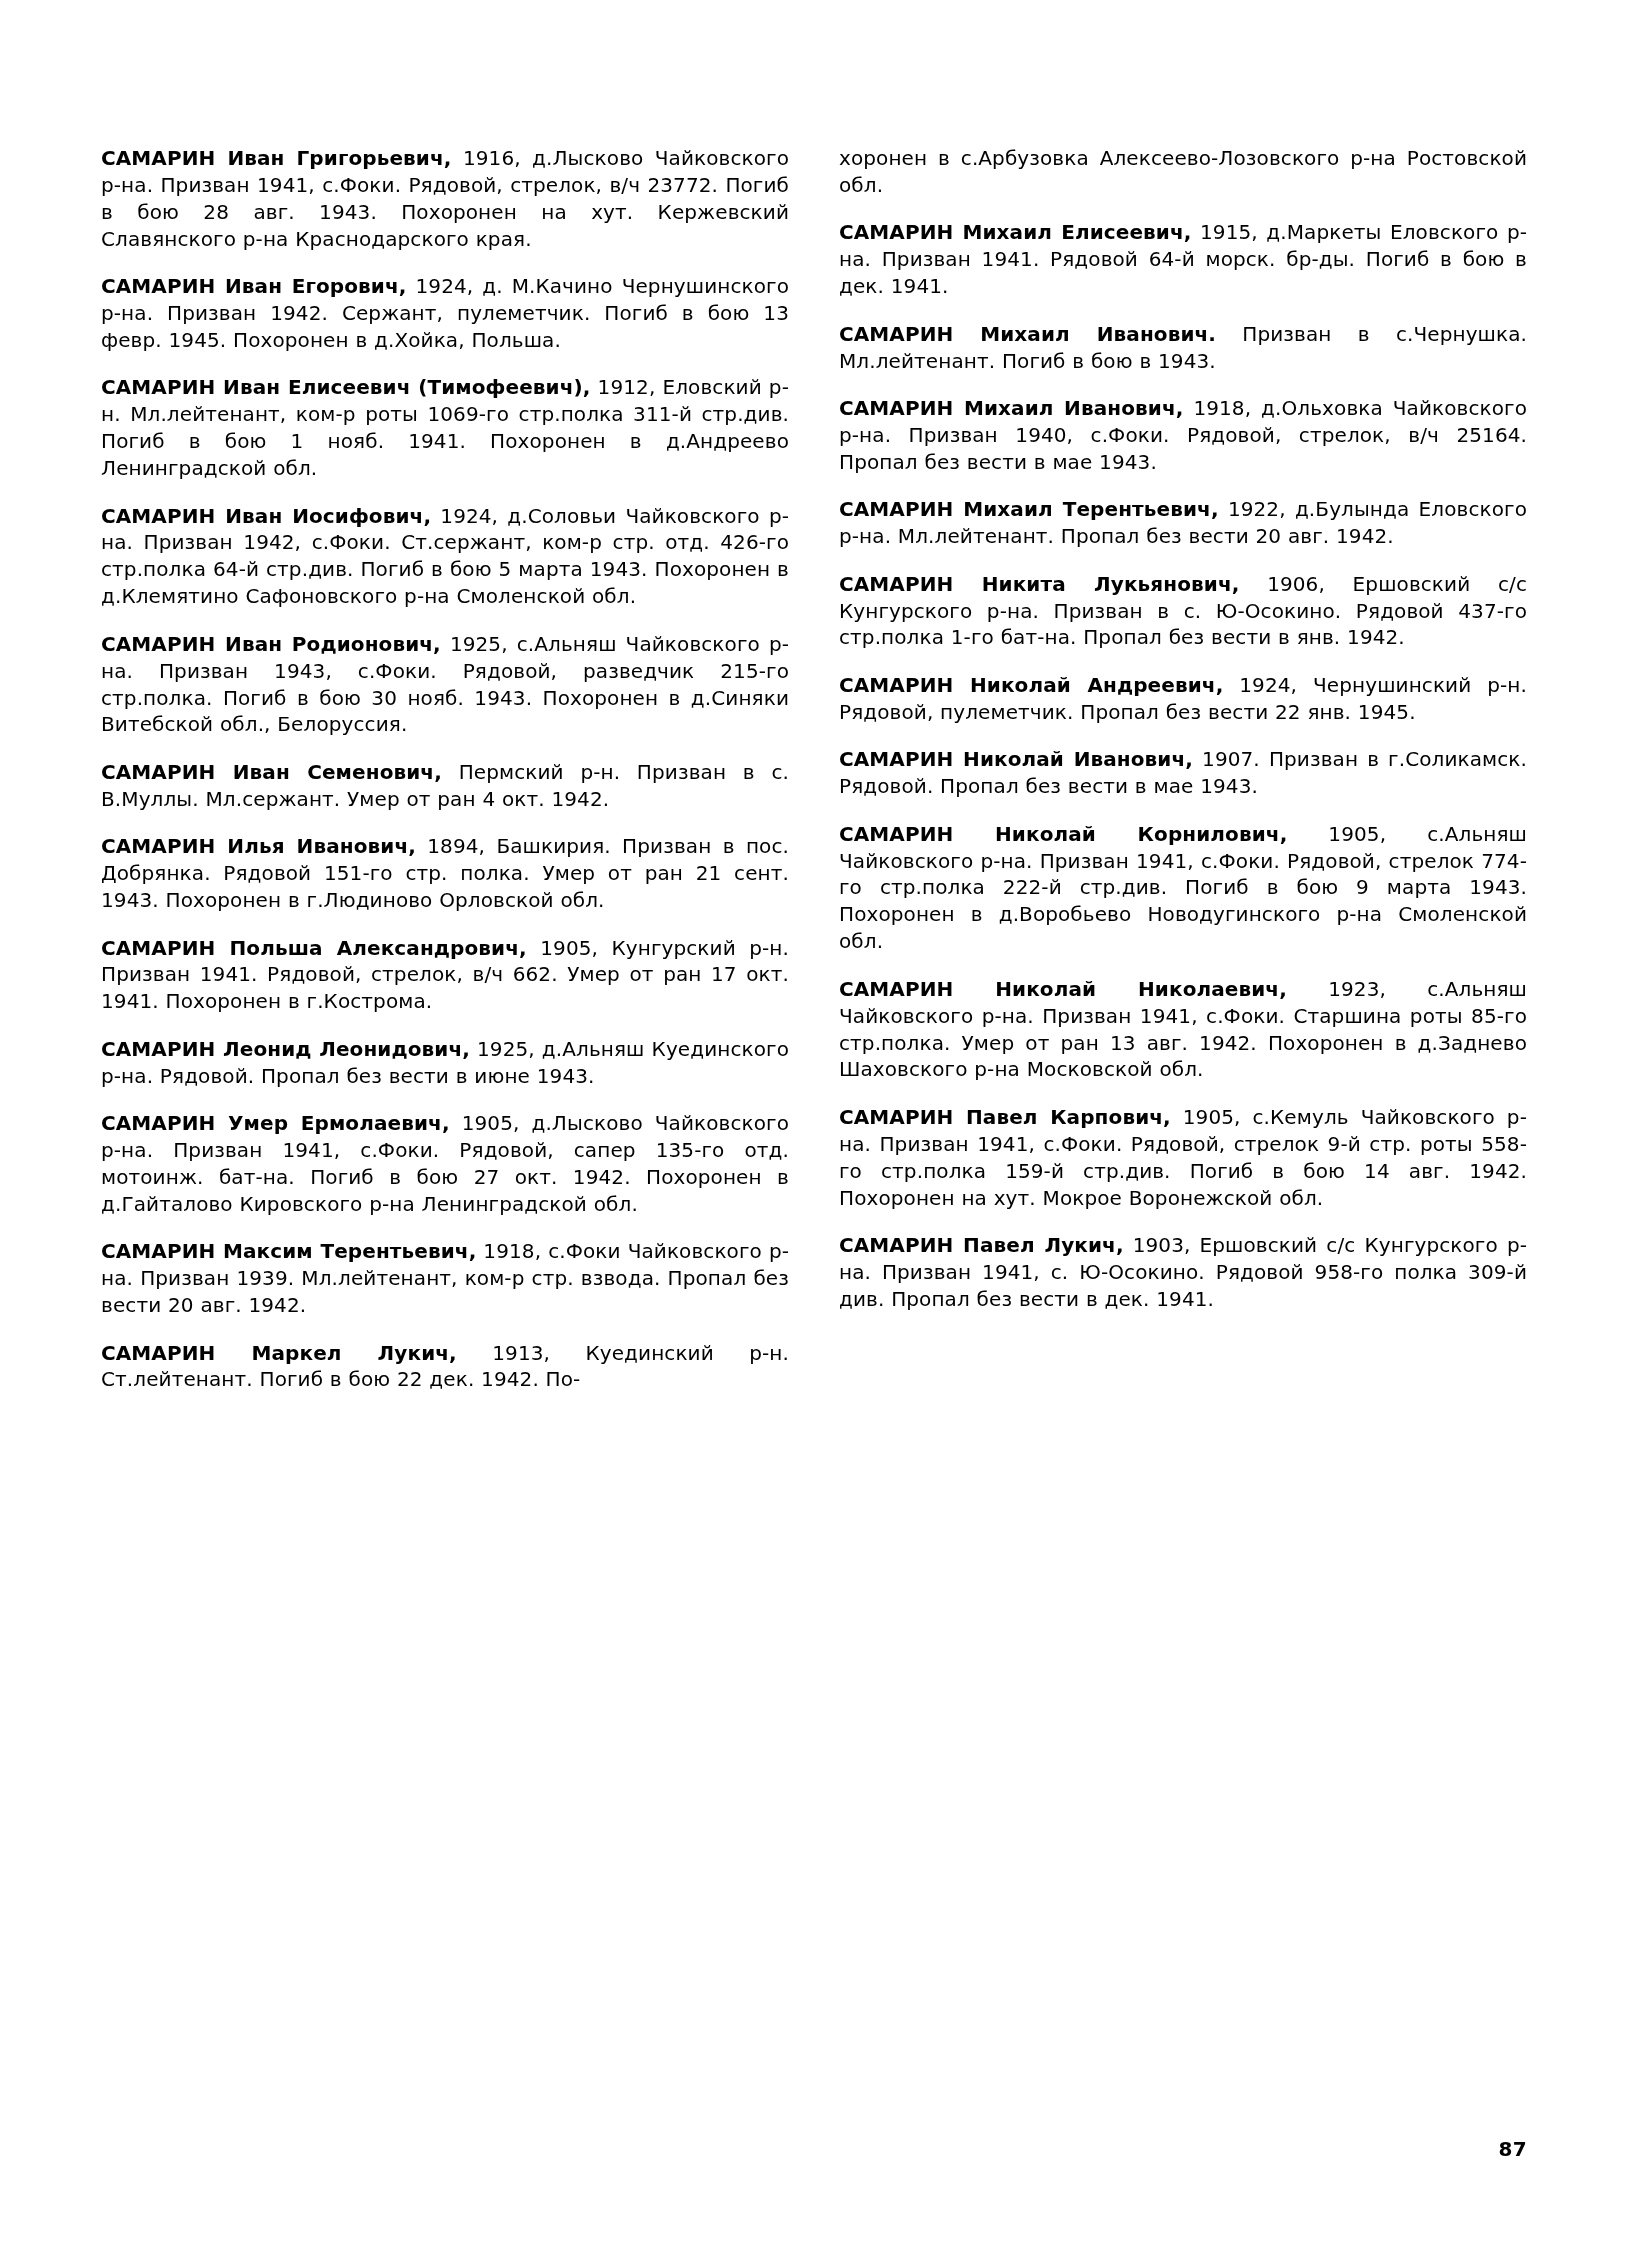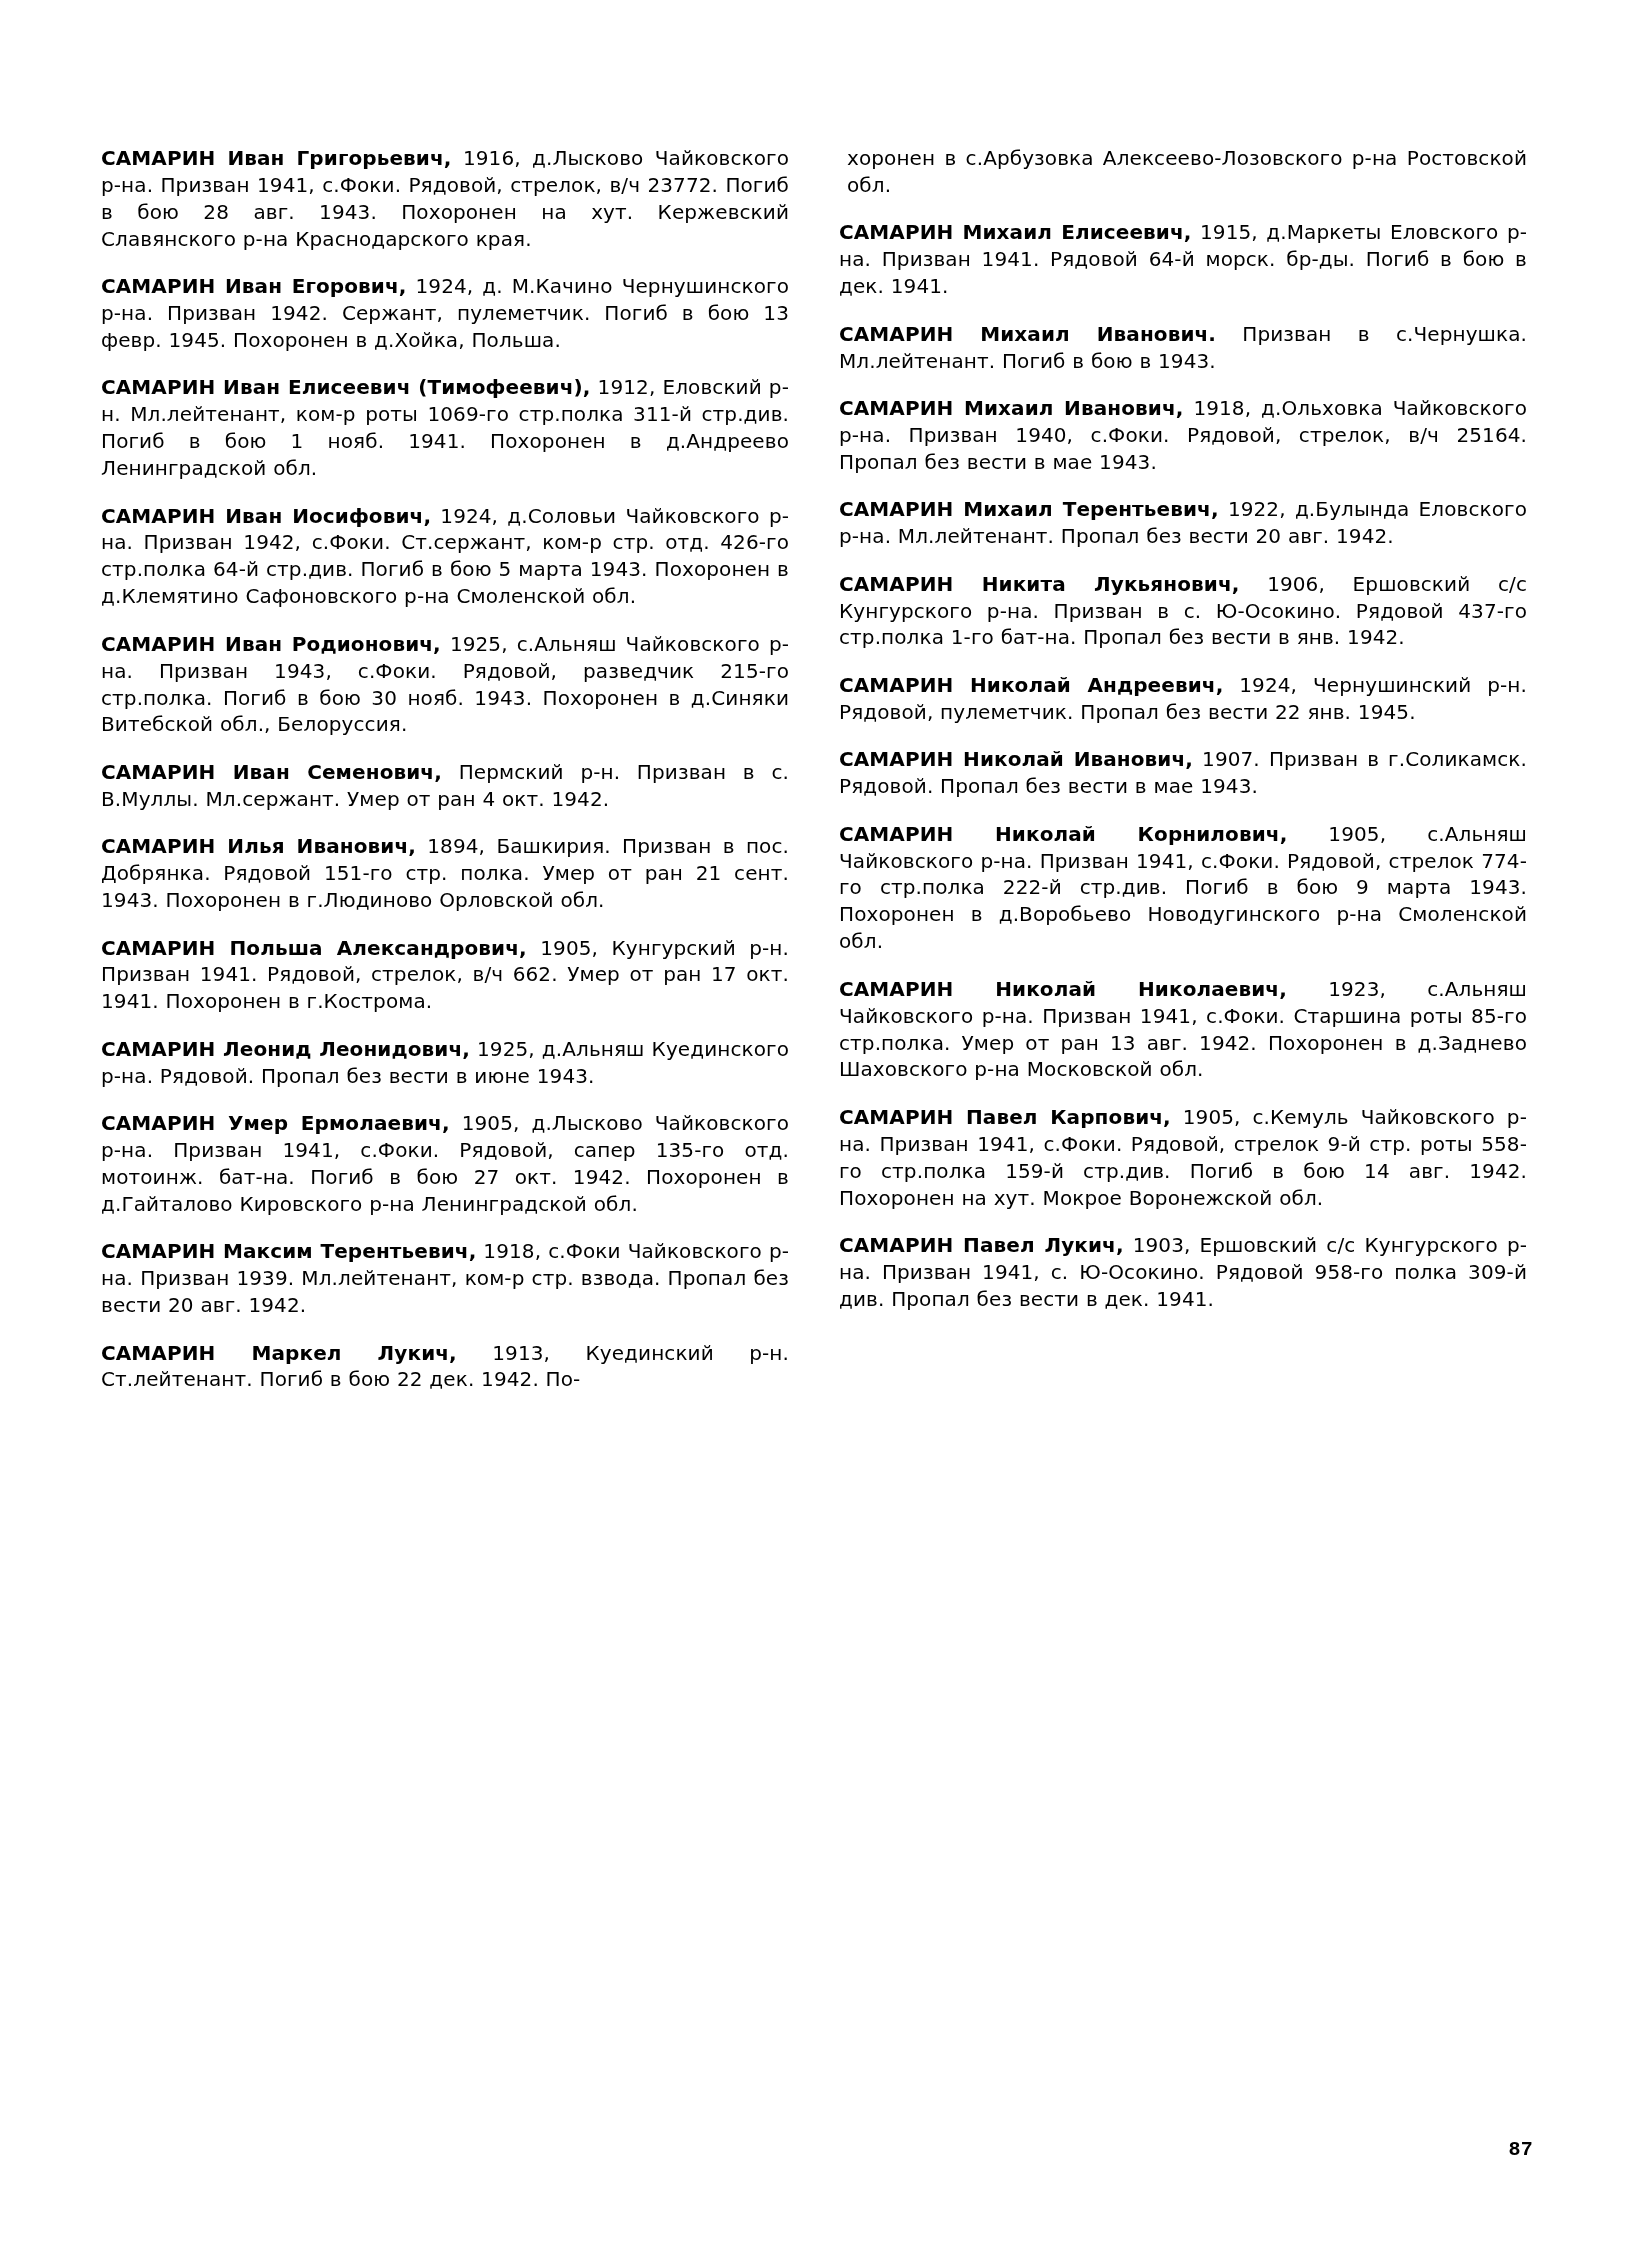--- a/index.html
+++ b/index.html
@@ -43,30 +43,28 @@
     word-spacing: 0.3px;
   }
   .entry:last-child {
     margin-bottom: 0;
   }
   .entry b {
     font-weight: 700;
   }
   .cont {
     text-align: justify;
-    margin-left: 8px;
   }
   .page-number {
     position: absolute;
-    right: 101px;
+    right: 107px;
     bottom: 100px;
     font-size: 20px;
     font-weight: 700;
     letter-spacing: 0.3px;
-    font-family: Liberation Mono, monospace;
   }
 </style>
 </head>
 <body>
 
 <div class="page">
   <div class="columns">
     <div class="col">
       <p class="entry"><b>САМАРИН Иван Григорьевич,</b><span> 1916, д.Лысково Чайковского р-на. Призван 1941, с.Фоки. Рядовой, стрелок, в/ч 23772. Погиб в бою 28 авг. 1943. Похоронен на хут. Кержевский Славянского р-на Краснодарского края.</span></p>
       <p class="entry"><b>САМАРИН Иван Егорович,</b><span> 1924, д. М.Качино Чернушинского р-на. Призван 1942. Сержант, пулеметчик. Погиб в бою 13 февр. 1945. Похоронен в д.Хойка, Польша.</span></p>

